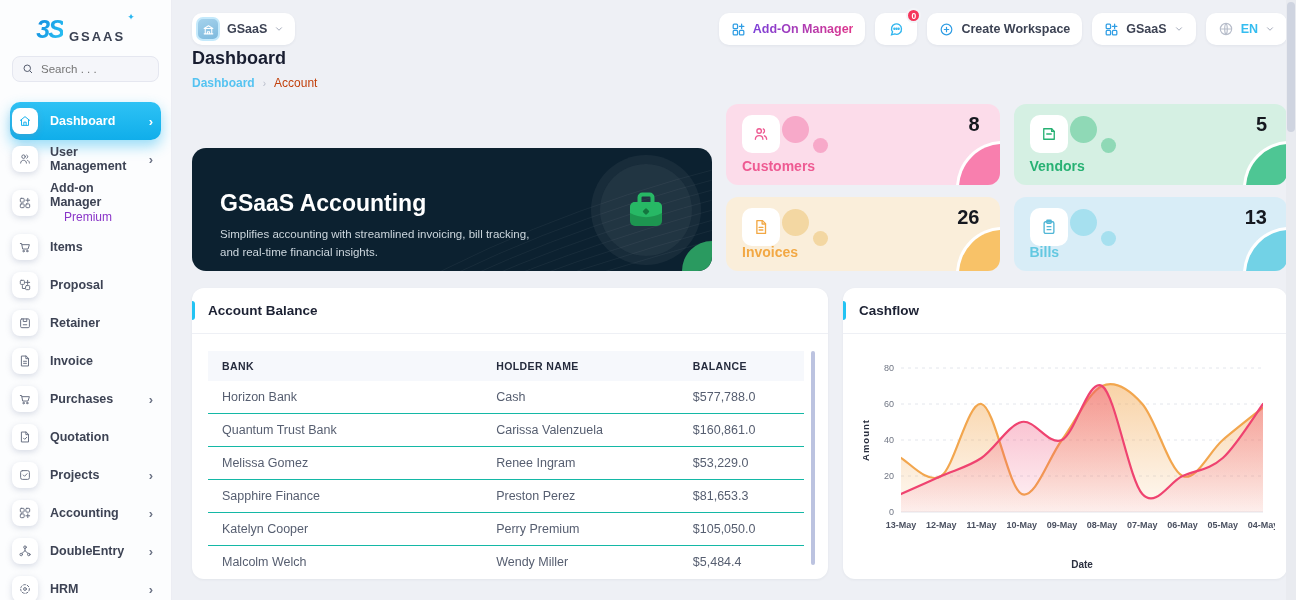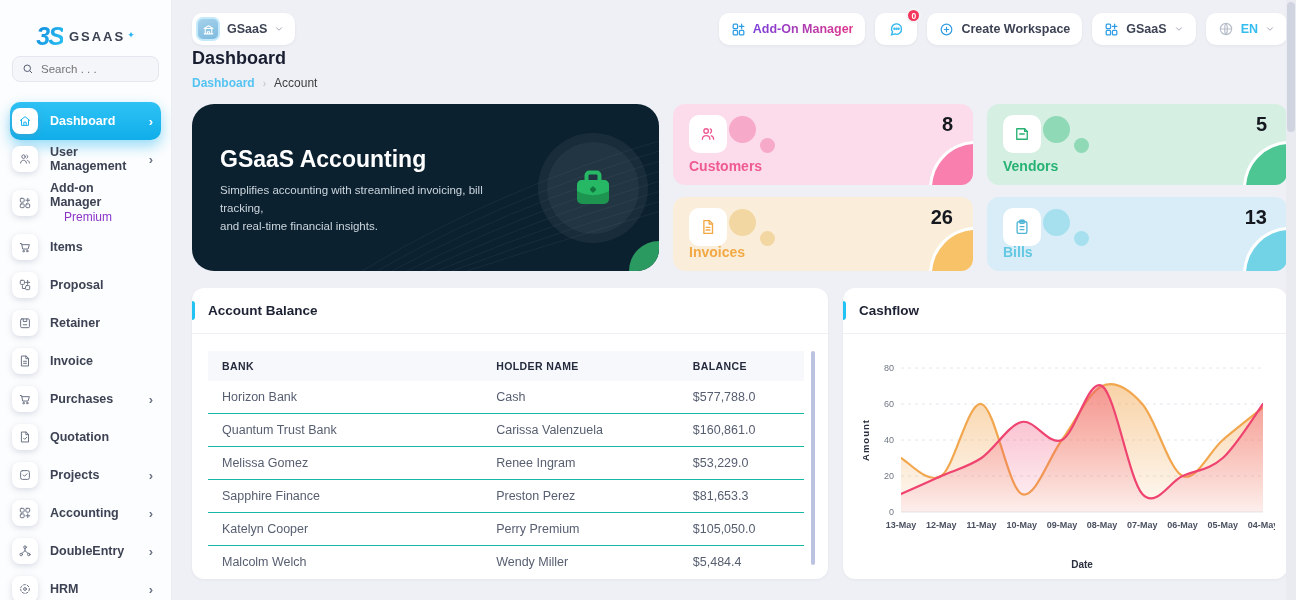--- a/index.html
+++ b/index.html
@@ -2,21 +2,21 @@
 <html><head>
 <meta charset="utf-8">
 <style>
   *{box-sizing:border-box;margin:0;padding:0;}
   html,body{width:1296px;height:600px;overflow:hidden;}
   body{font-family:"Liberation Sans","DejaVu Sans",sans-serif;background:#eef0f5;color:#3d4354;}
   .app{position:relative;width:1296px;height:600px;display:flex;}
 
   
   .sidebar{width:172px;height:600px;background:#fcfdfe;border-right:1px solid #ecedf3;flex:none;display:flex;flex-direction:column;}
-  .logo{height:44px;display:flex;align-items:center;justify-content:center;gap:3px;padding-top:28px;}
+  .logo{height:44px;display:flex;align-items:flex-end;justify-content:center;gap:3px;padding-top:10px;}
   .logo-mark{font-size:25px;font-weight:800;font-style:italic;letter-spacing:-2px;background:linear-gradient(120deg,#0f86dc,#2cc6f5);-webkit-background-clip:text;background-clip:text;color:transparent;}
   .logo-text{font-size:13px;font-weight:700;letter-spacing:2px;color:#3a4152;margin-left:3px;}
   .logo-spark{color:#29b6f0;font-size:9px;align-self:flex-start;margin-top:2px;margin-left:-1px;}
   .search{margin:12px 12px 4px;height:26px;background:#f5f6fa;border:1px solid #e5e7f0;border-radius:8px;display:flex;align-items:center;gap:7px;padding:0 9px;}
   .search svg{width:12px;height:12px;stroke:#555c6e;fill:none;stroke-width:2;flex:none;}
   .search input{border:none;background:transparent;outline:none;font-size:11.5px;color:#6a7184;width:100%;font-family:inherit;}
   .menu{flex:1;overflow:hidden;padding:16px 10px 0;}
   .menu-item{display:flex;align-items:center;gap:12px;padding:0 8px 0 2px;height:38px;border-radius:10px;cursor:pointer;}
   .menu-item.tall{height:50px;}
   .mi-icon{width:26px;height:26px;background:#fff;border-radius:8px;box-shadow:0 2px 6px rgba(130,140,170,.3);display:flex;align-items:center;justify-content:center;flex:none;}
@@ -41,27 +41,27 @@
   .addon-label{background:linear-gradient(90deg,#7b3fd9,#e0368c);-webkit-background-clip:text;background-clip:text;color:transparent;font-weight:700;}
   .chat-pill{position:relative;width:42px;justify-content:center;padding:0;}
   .badge{position:absolute;top:-5px;right:-4px;background:#f5365c;color:#fff;font-size:8.5px;font-weight:700;min-width:15px;height:15px;border-radius:8px;display:flex;align-items:center;justify-content:center;border:2px solid #f3f4f8;}
   .lang-label{color:#35bdf0;font-weight:700;}
 
   .page-head{margin-top:3px;}
   .page-title{font-size:18px;font-weight:700;color:#181d30;}
   .breadcrumb{display:flex;gap:8px;font-size:12px;margin-top:7px;align-items:center;}
   .bc-link{color:#55c3f1;font-weight:600;cursor:pointer;}
   .bc-sep{color:#b8bdcb;font-size:10px;}
-  .bc-cur{color:#404040;}
+  .bc-cur{color:#c2410c;}
 
   .content{margin-top:14px;display:flex;flex-direction:column;gap:17px;}
   .row1{display:flex;gap:14px;height:167px;}
 
   
-  .hero{width:467px;flex:none;background:#0c2130;border-radius:22px;position:relative;overflow:hidden;color:#fff;padding:42px 150px 0 28px;}
+  .hero{width:520px;flex:none;background:#0c2130;border-radius:14px;position:relative;overflow:hidden;color:#fff;padding:42px 150px 0 28px;margin-top:44px;}
   .hero-lines{position:absolute;inset:0;}
   .hero-title{font-size:23px;font-weight:700;position:relative;}
   .hero-sub{font-size:11.5px;color:#ccd6dd;margin-top:9px;line-height:1.55;white-space:pre-line;position:relative;}
   .hero-circle{position:absolute;right:20px;top:50%;transform:translateY(-50%);width:92px;height:92px;border-radius:50%;background:rgba(255,255,255,.09);box-shadow:0 0 0 9px rgba(255,255,255,.05);display:flex;align-items:center;justify-content:center;}
   .hero-quarter{position:absolute;right:0;bottom:0;width:30px;height:30px;background:#2a9a60;border-top-left-radius:100%;}
 
   
   .stats{flex:1;display:grid;grid-template-columns:1fr 1fr;grid-template-rows:81px 74px;gap:12px 14px;}
   .stat-card{position:relative;border-radius:12px;overflow:hidden;background:var(--bg);cursor:pointer;}
   .stat-icon{position:absolute;left:16px;top:11px;width:38px;height:38px;background:#fff;border-radius:10px;display:flex;align-items:center;justify-content:center;z-index:2;}

